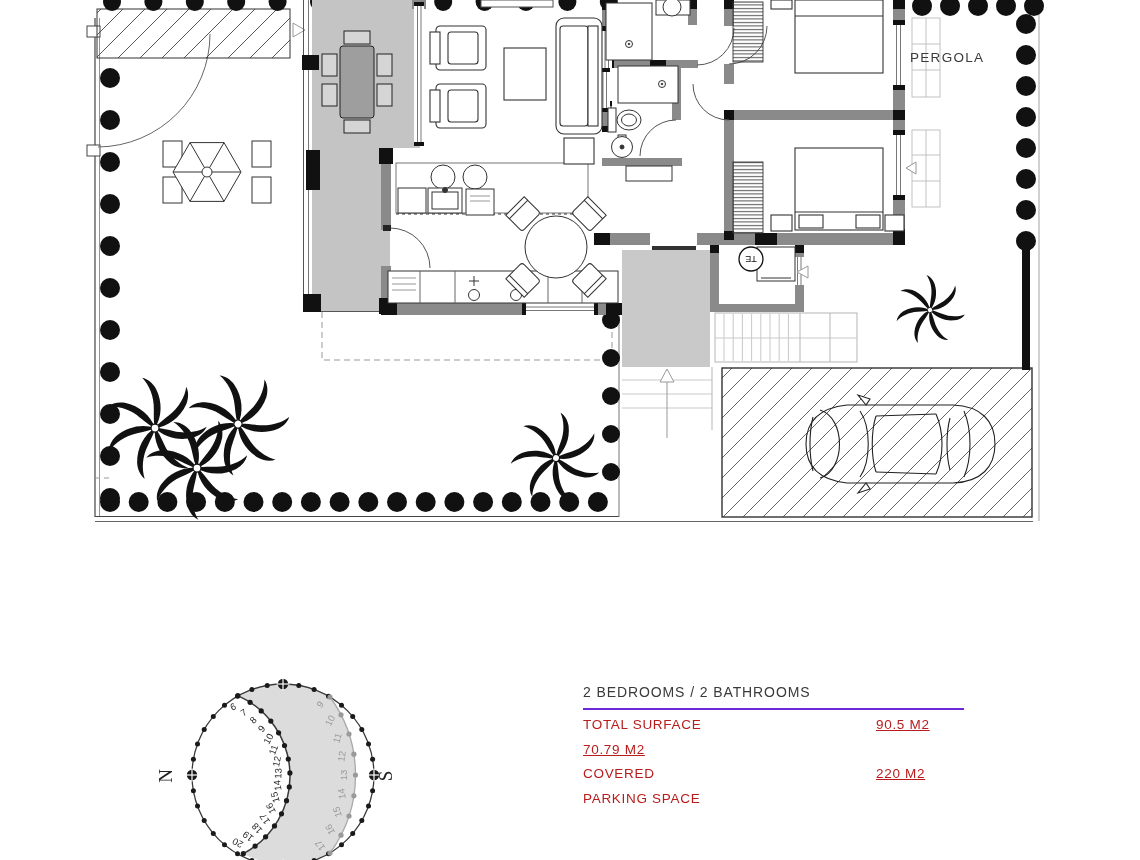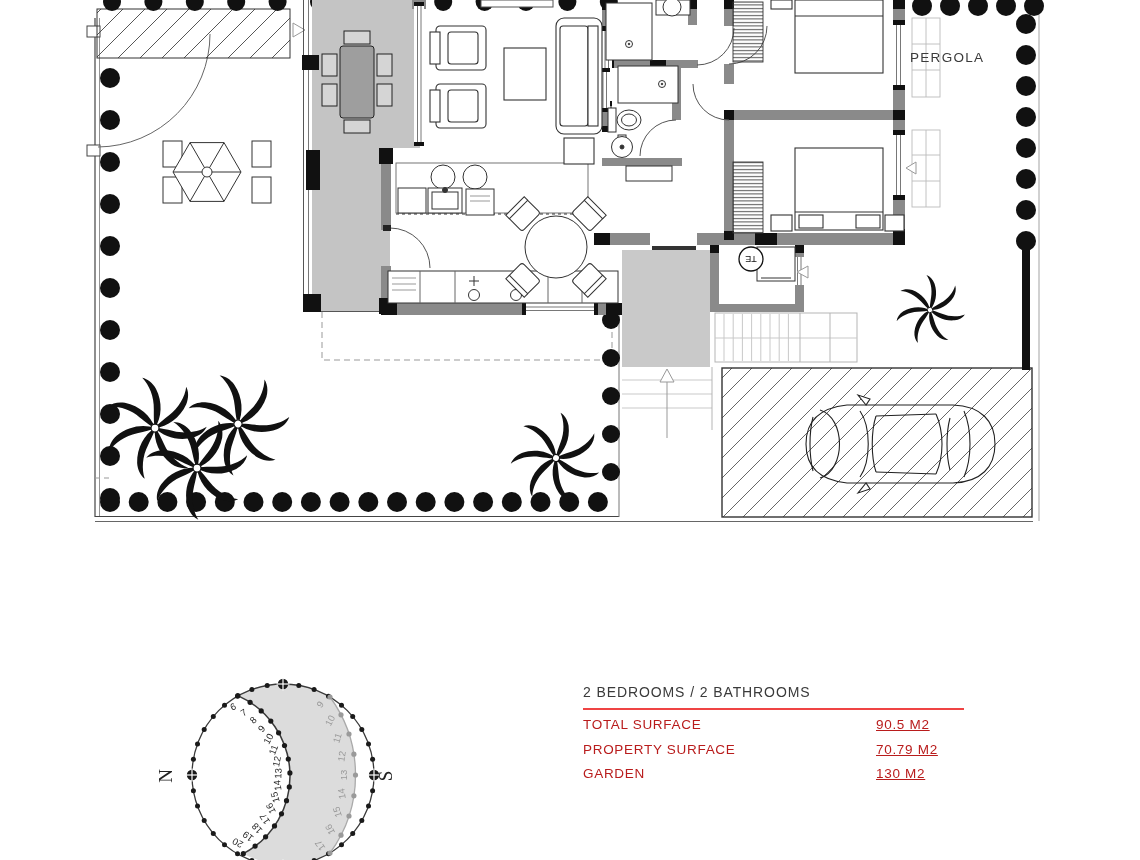--- a/index.html
+++ b/index.html
@@ -1,21 +1,21 @@
 <!DOCTYPE html>
 <html><head>
 <meta charset="utf-8">
 <style>
   html,body{margin:0;padding:0;background:#fff;}
   .page{position:relative;width:1140px;height:860px;background:#fff;overflow:hidden;
         font-family:"Liberation Sans",sans-serif;color:#3d3d3d;}
   .plan-svg{position:absolute;left:0;top:0;}
   .legend{position:absolute;left:583px;top:684px;width:381px;}
   .legend-title{font-size:14px;letter-spacing:0.9px;color:#3a3a3a;
-                padding-bottom:8px;border-bottom:2px solid #ef4444;}
+                padding-bottom:8px;border-bottom:2px solid #6d28d9;}
   .legend-rows{margin-top:7px;}
   .legend-row{display:flex;align-items:flex-start;height:24.5px;font-size:13.5px;
               letter-spacing:0.7px;color:#b91c1c;}
   .legend-label{flex:1;}
   .legend-value{width:88px;text-align:left;text-decoration:underline;}
   svg text{font-family:"Liberation Sans",sans-serif;}
   .serif{font-family:"Liberation Serif",serif;}
 </style>
 </head>
 <body>
@@ -585,23 +585,26 @@
 </svg>
 
 <div class="legend">
   <div class="legend-title">2 BEDROOMS / 2 BATHROOMS</div>
   <div class="legend-rows">
     <div class="legend-row">
       <span class="legend-label">TOTAL SURFACE</span>
       <span class="legend-value">90.5 M2</span>
     </div>
     <div class="legend-row">
-      <span class="legend-label">PROPERTY SURFACE</span>
       <span class="legend-value">70.79 M2</span>
     </div>
     <div class="legend-row">
-      <span class="legend-label">GARDEN</span>
-      <span class="legend-value">130 M2</span>
+      <span class="legend-label">COVERED</span>
+      <span class="legend-value">220 M2</span>
+    </div>
+    <div class="legend-row">
+      <span class="legend-label">PARKING SPACE</span>
+      <span class="legend-value"></span>
     </div>
   </div>
 </div>
 
 </div>
 
 </body></html>

